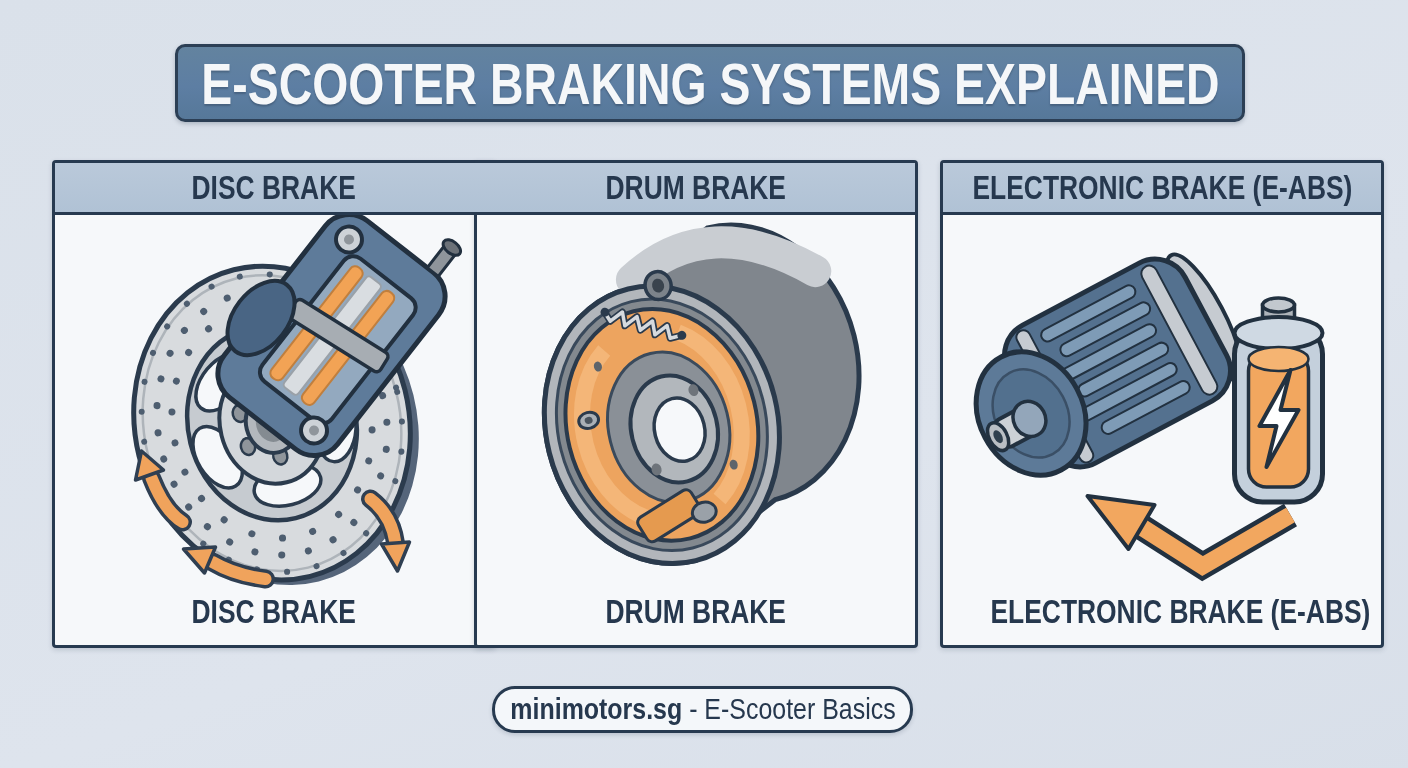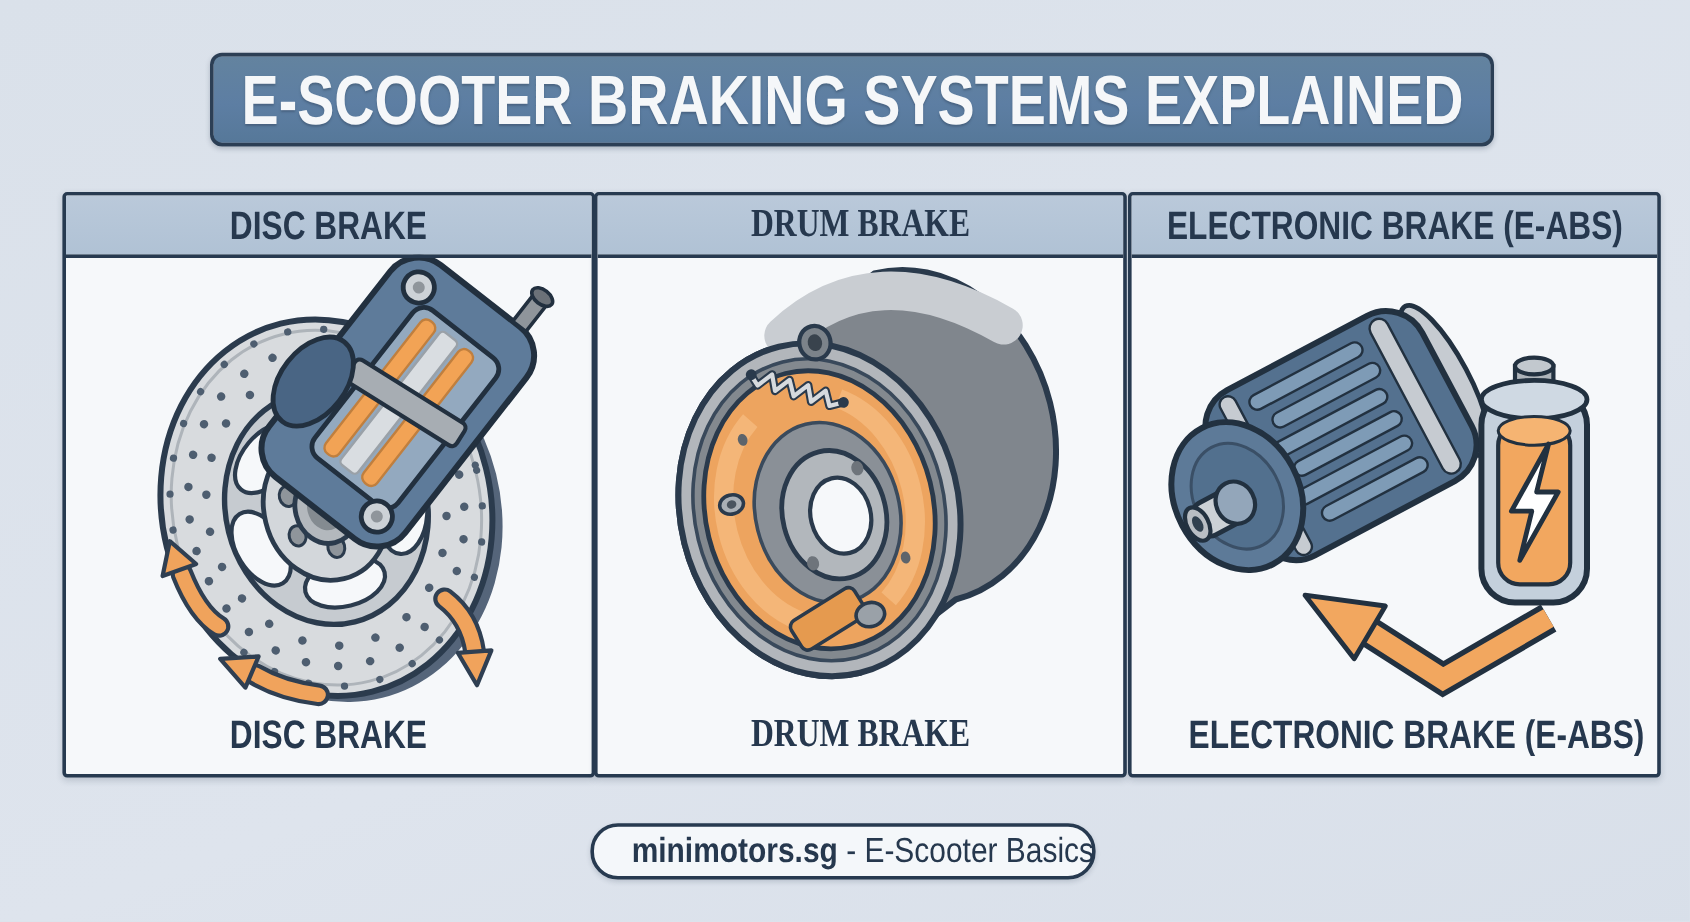--- a/index.html
+++ b/index.html
@@ -15,38 +15,38 @@
           box-shadow:0 2px 4px rgba(40,55,75,.25);}
   .banner span{color:#f5f7f9;font-weight:bold;font-size:58px;white-space:nowrap;
                transform:scaleX(.80);letter-spacing:0px;
                text-shadow:0 2px 2px rgba(38,53,72,.35);}
 
   
   .panel{position:absolute;top:160px;width:444px;height:488px;box-sizing:border-box;
          background:#f6f8fa;border:3px solid #273a50;border-radius:4px;overflow:hidden;
          box-shadow:0 2px 5px rgba(40,55,75,.18);}
   .panel-1{left:52px;}
-  .panel-2{left:495px;font-family:Liberation Serif, serif;}
+  .panel-2{left:474px;}
   .panel-3{left:940px;text-decoration:underline;}
   .panel-header{position:absolute;left:0;top:0;right:0;height:49px;
                 background:linear-gradient(180deg,#bac9da 0%,#b0c2d5 100%);
                 border-bottom:3px solid #273a50;
                 display:flex;align-items:center;justify-content:center;z-index:3;}
   .panel-header span{color:#26384e;font-weight:bold;font-size:33px;white-space:nowrap;
                      transform:scaleX(.80);}
   .panel-art{position:absolute;left:0;top:0;right:0;bottom:0;z-index:1;}
   .panel-art svg{display:block;width:100%;height:100%;}
   .panel-label{position:absolute;left:0;right:0;bottom:14px;text-align:center;z-index:2;}
   .panel-label span{display:inline-block;color:#26384e;font-weight:bold;font-size:33px;
                     white-space:nowrap;transform:scaleX(.80);}
 
   
   .footer-badge{position:absolute;left:492px;top:686px;width:421px;height:47px;box-sizing:border-box;
                 background:#f4f7fa;border:3px solid #273a50;border-radius:23px;
-                display:flex;align-items:center;justify-content:flex-start;
+                display:flex;align-items:center;justify-content:center;
                 box-shadow:0 2px 4px rgba(40,55,75,.18);}
   .footer-badge .inner{white-space:nowrap;transform:scaleX(.86);font-size:29px;color:#26384e;}
   .footer-badge .brand{font-weight:bold;}
 </style>
 </head>
 <body>
 
 <div class="stage">
 
   <div class="banner">

